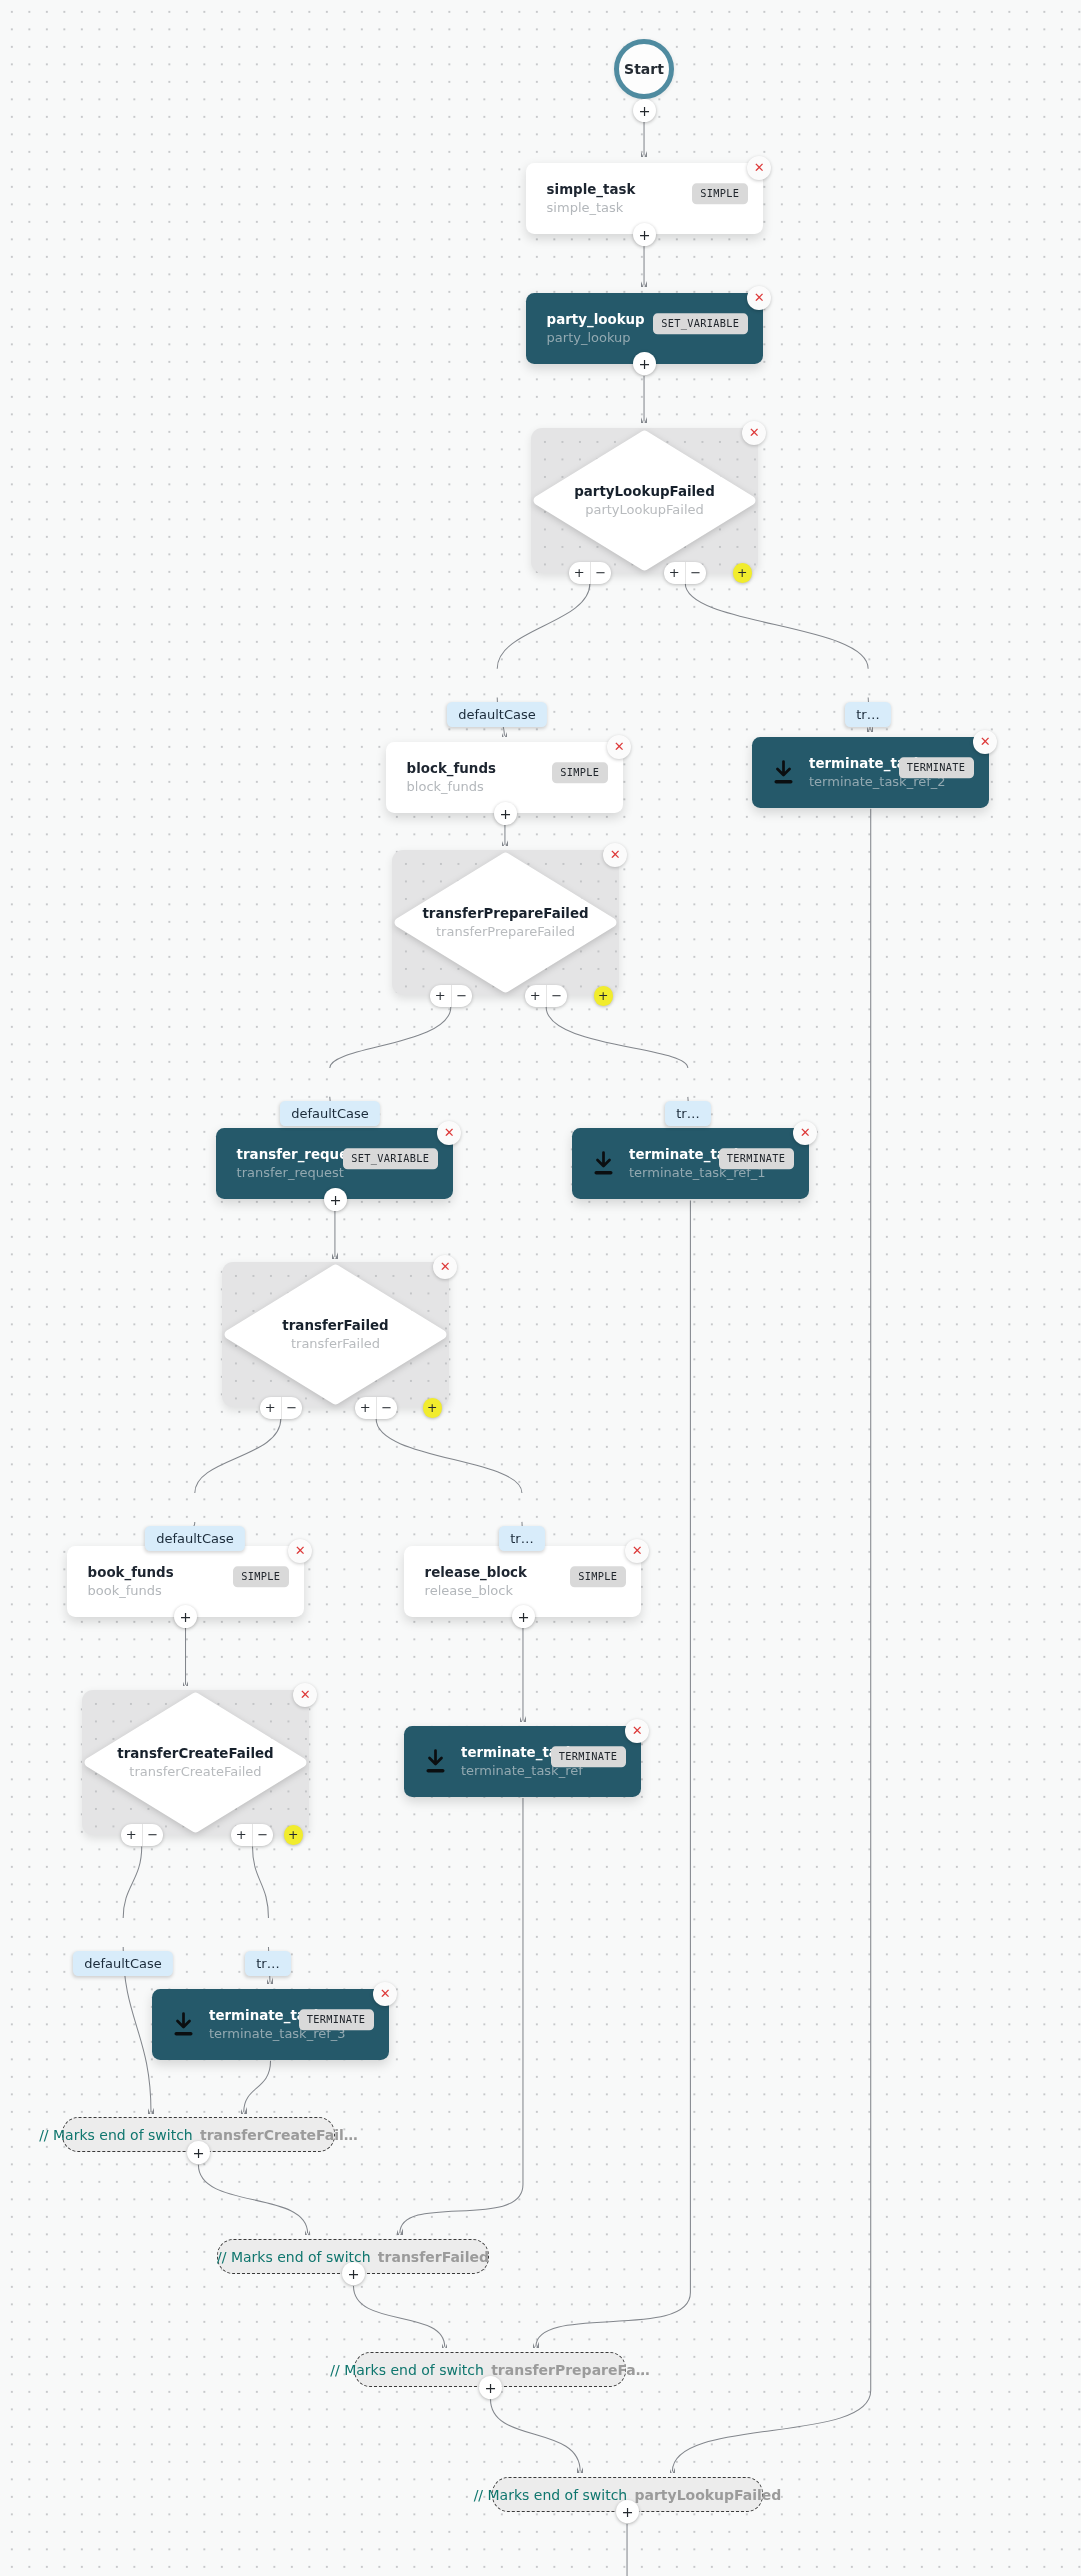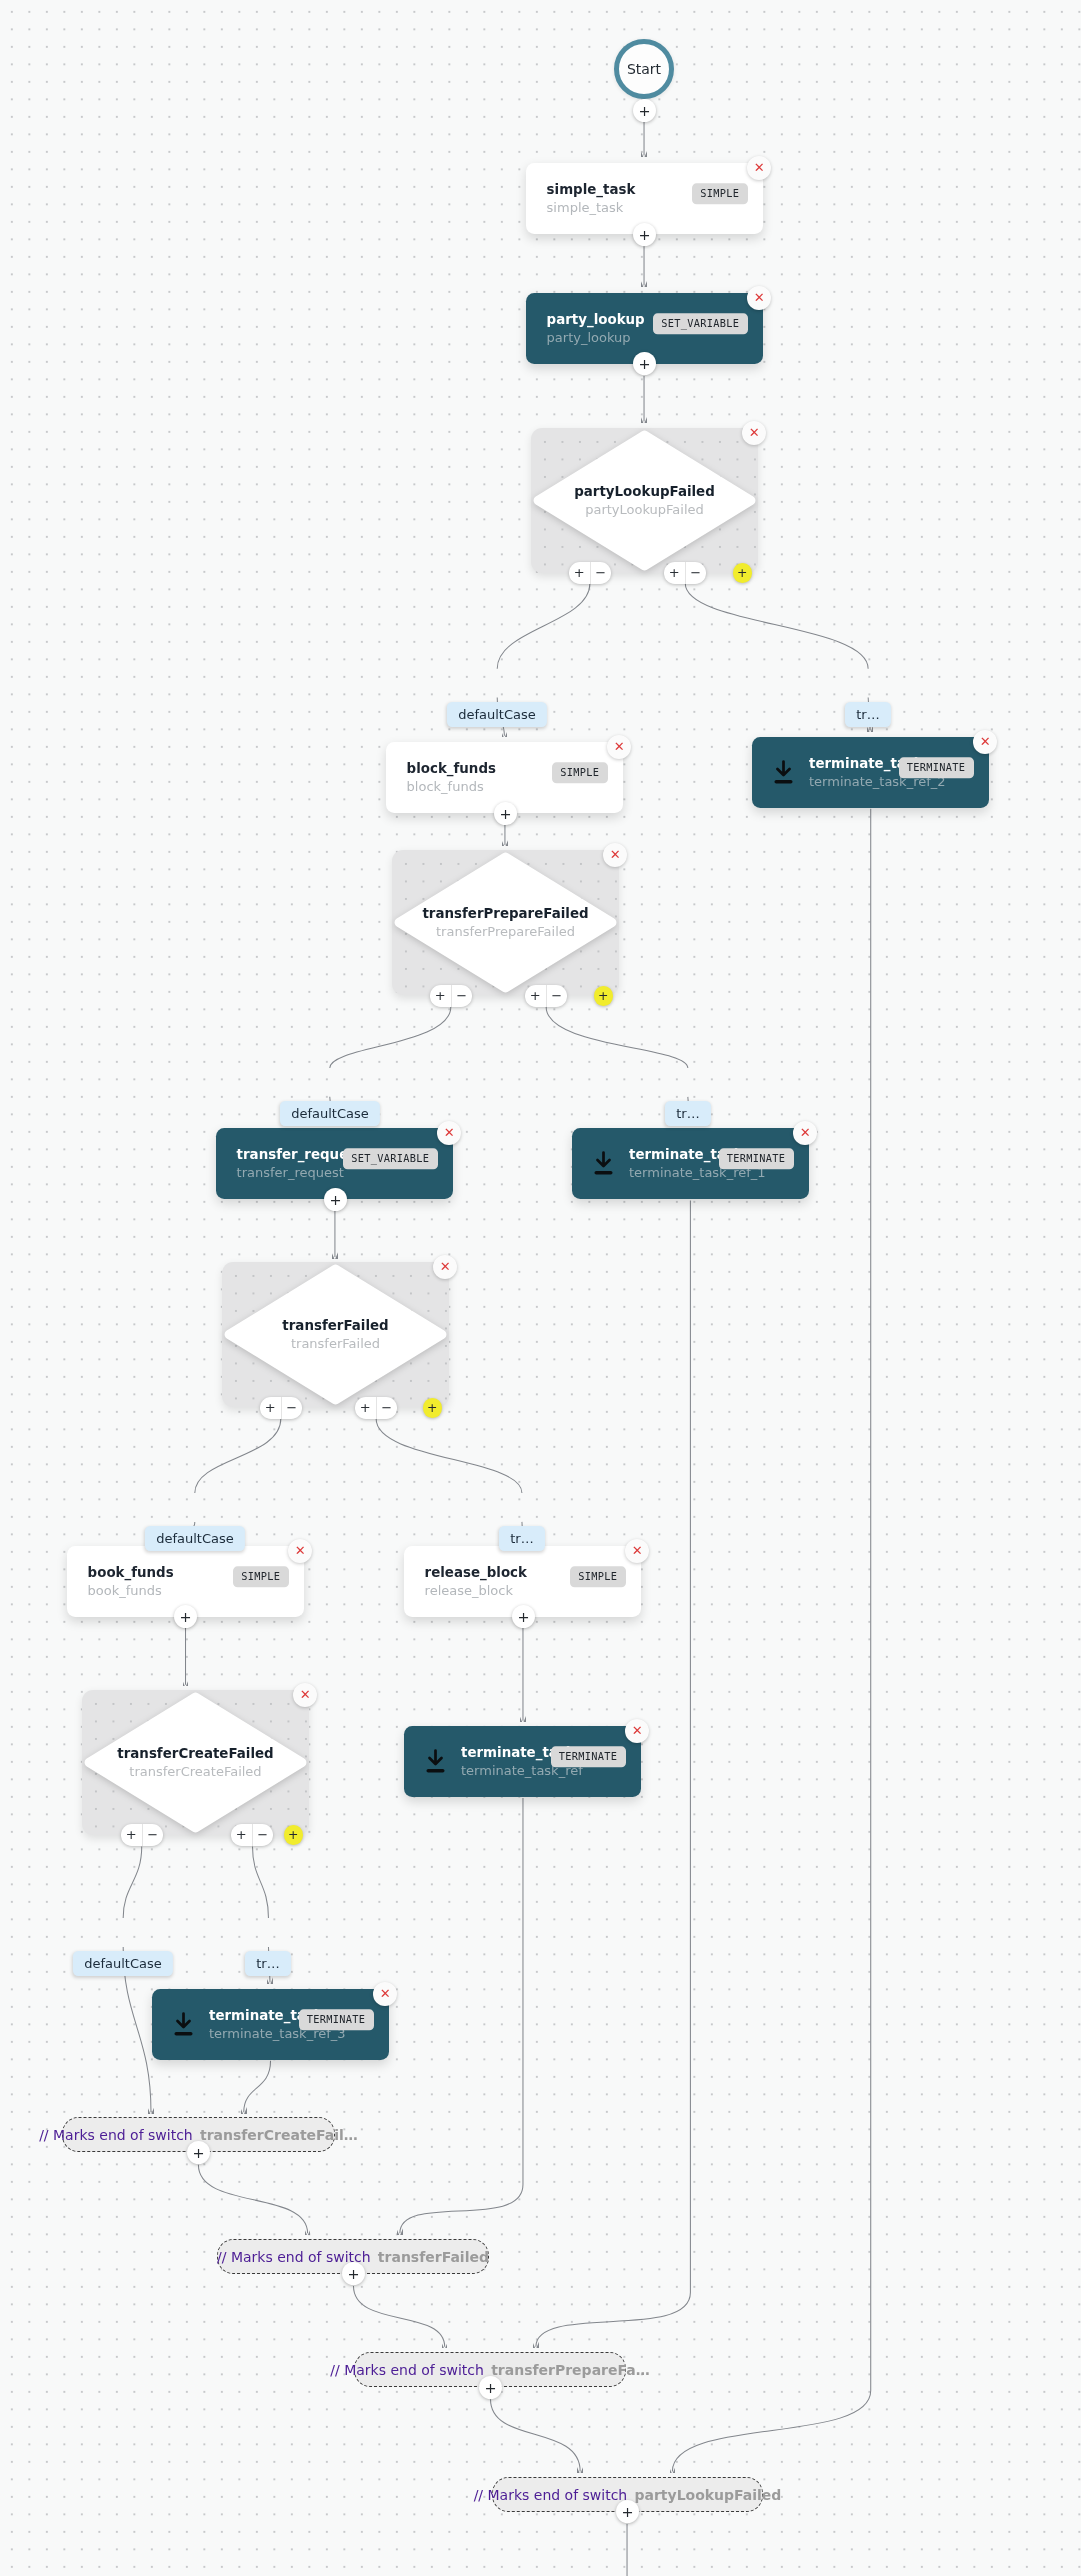--- a/index.html
+++ b/index.html
@@ -14,21 +14,21 @@
     background-size:17.5px 17.5px;background-position:3.1px 3.1px;
   }
   #edge-layer{position:absolute;inset:0;pointer-events:none;}
   #edge-layer path{fill:none;stroke:#82868c;stroke-width:2px;}
 
   .node{position:absolute;box-sizing:border-box;}
 
   
   .terminal{
     border-radius:50%;background:#fdfdfd;display:flex;align-items:center;justify-content:center;
-    font-size:14px;color:#242b33;box-shadow:0 1px 4.1px rgba(0,0,0,.10);
+    font-size:14px;color:#242b33;box-shadow:0 1px 4.1px rgba(0,0,0,.10);font-weight:bold;
   }
   .terminal.start{border:5.7px solid #4f8ba0;}
 
   
   .task{
     border-radius:8.2px;background:#ffffff;display:flex;flex-direction:column;justify-content:center;
     padding-left:20.6px;box-shadow:0 4.1px 10.3px rgba(0,0,0,.14);
   }
   .task.dark{background:#25596a;}
   .task .title{font-size:13.4px;font-weight:600;color:#1d2530;line-height:1.45;}
@@ -87,21 +87,21 @@
     justify-content:center;font-size:13px;font-weight:500;color:#1b2b3a;z-index:4;
     box-shadow:0 1.5px 3.6px rgba(0,0,0,.16);white-space:nowrap;margin-top:30px;
   }
 
   
   .marker{
     background:#ececec;border:1.3px dashed #3a3a3a;border-radius:16.5px;
     display:flex;align-items:center;justify-content:center;gap:7.2px;white-space:nowrap;
     font-size:14px;
   }
-  .marker .pfx{color:#4c1d95;font-weight:500;}
+  .marker .pfx{color:#0f766e;font-weight:500;}
   .marker .nm{color:#9b9b9b;font-weight:700;}
 </style>
 </head>
 <body>
 
 <div id="canvas">
   <svg id="edge-layer" width="1082" height="2679" viewBox="0 0 2100 5200">
     <defs>
       <marker id="arr" markerWidth="13" markerHeight="11" refX="10" refY="5.5" orient="auto" markerUnits="userSpaceOnUse">
         <path d="M0,0 L13,5.5 L0,11 Z" fill="#3e5068" transform="scale(2.4) translate(-4,-3.1)"></path>

